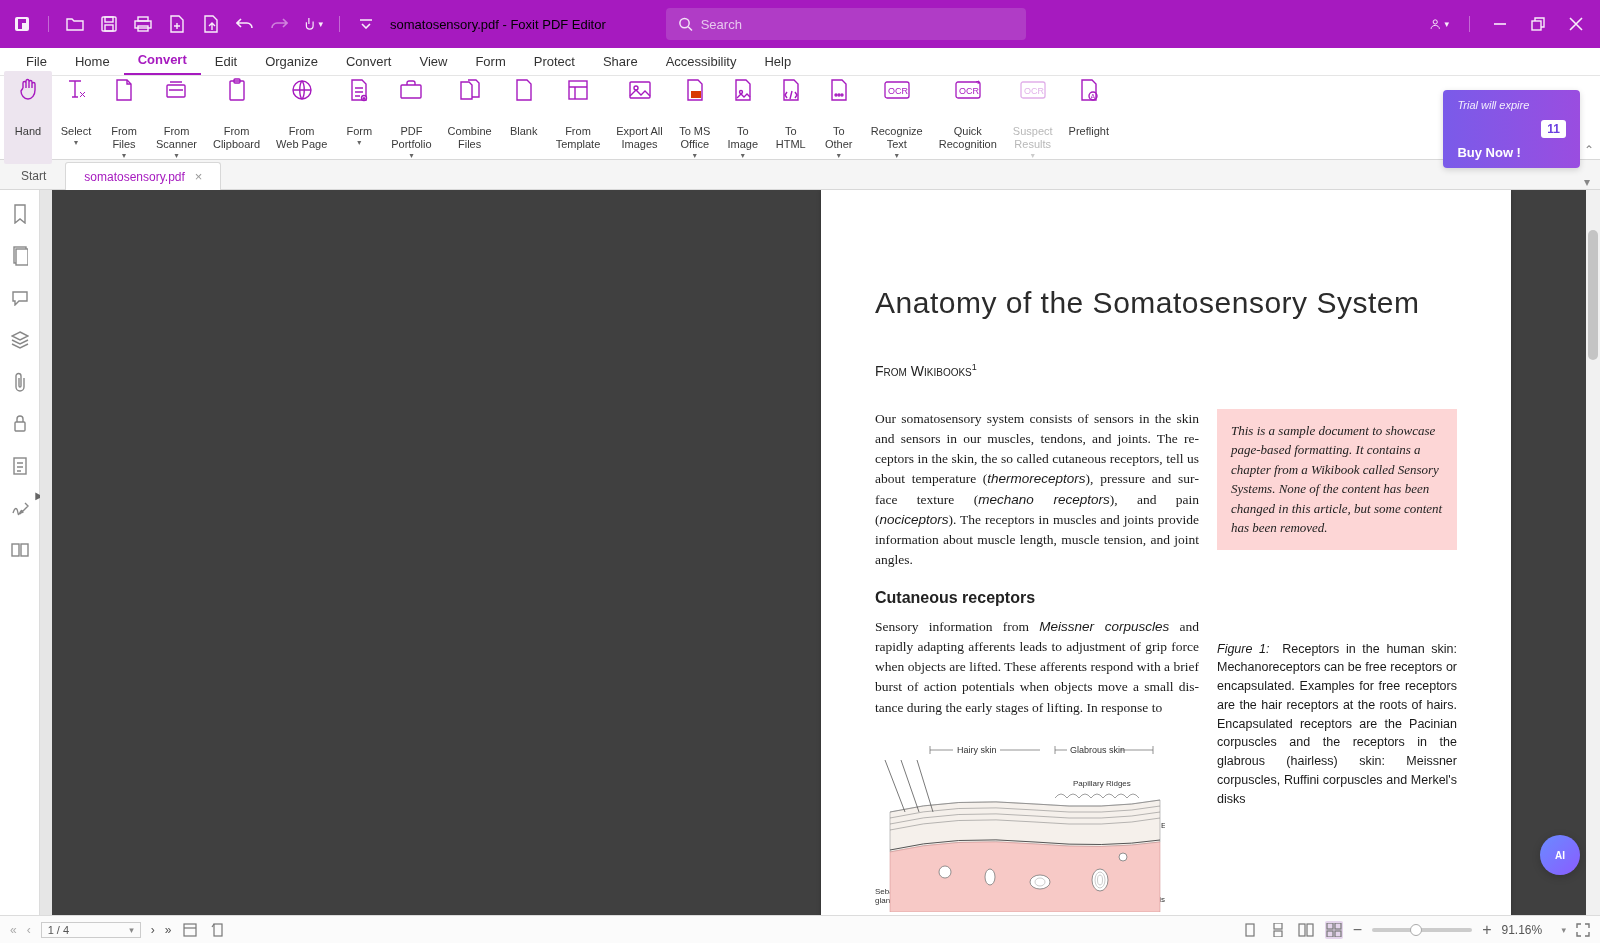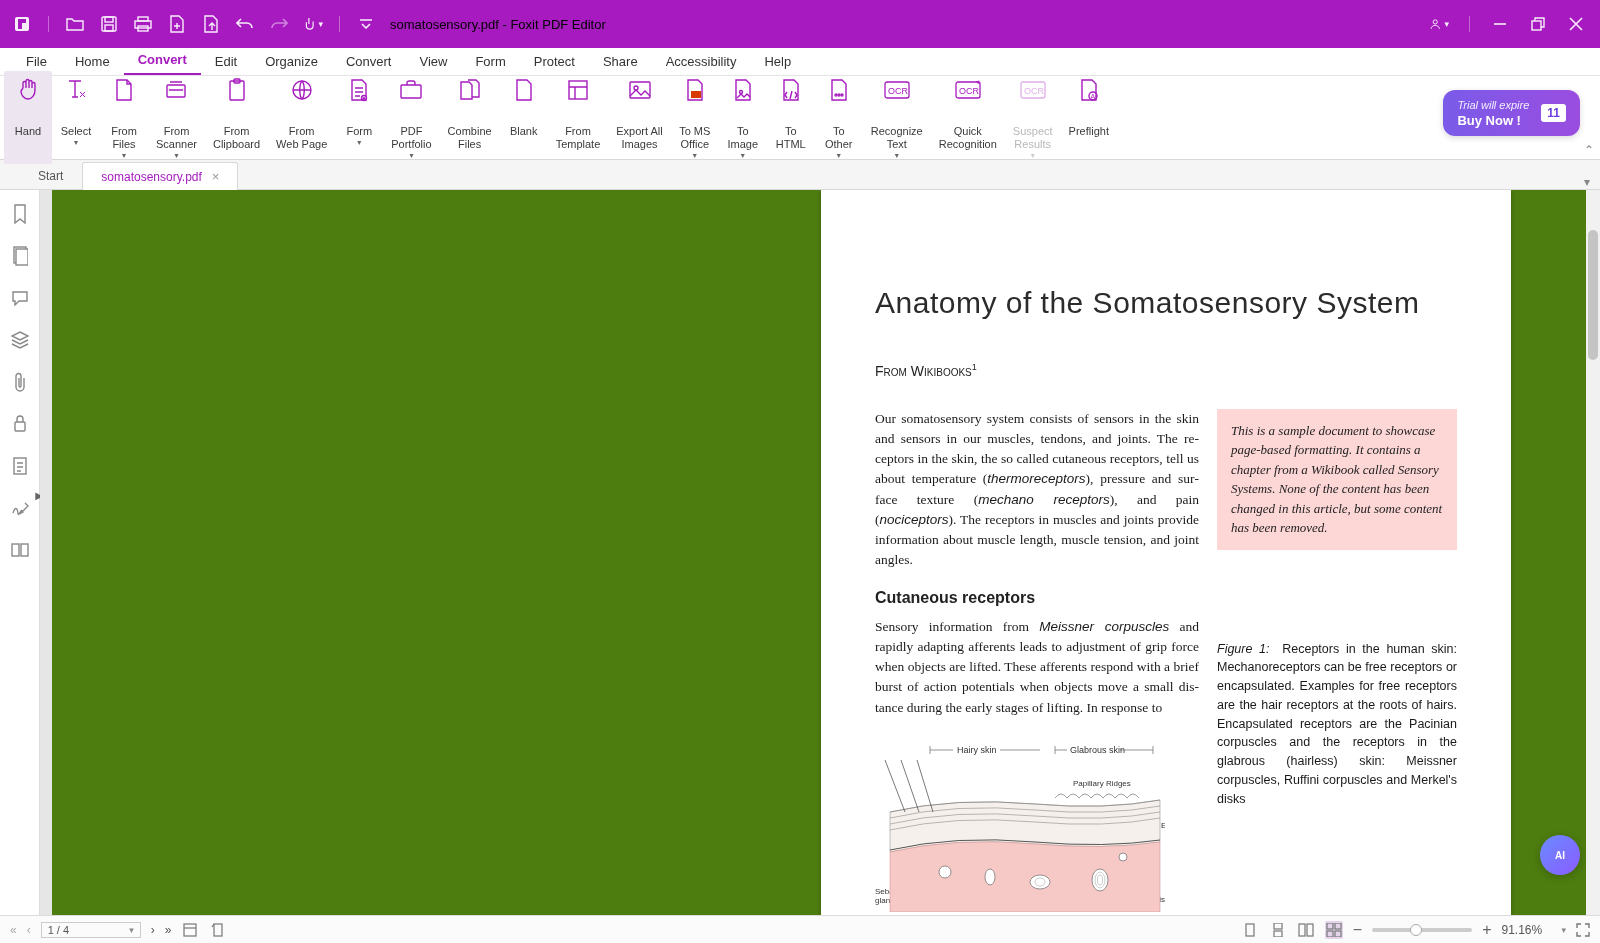--- a/index.html
+++ b/index.html
@@ -24,41 +24,41 @@
 
 
 .ribbon-content { height: 84px; background: #fff; display: flex; align-items: center; padding: 4px 4px; border-bottom: 1px solid #d8d8d8; position: relative; }
 .ribbon-group { display: flex; }
 .ribbon-btn { display: flex; flex-direction: column; align-items: center; justify-content: flex-start; padding: 4px 8px; min-width: 48px; cursor: pointer; border-radius: 2px; }
 .ribbon-btn.active { background: #ede5ef; }
 .ribbon-btn .ico { height: 30px; display: flex; align-items: center; justify-content: center; }
 .ribbon-btn .lbl { font-size: 11px; color: #3a3a3a; text-align: center; line-height: 13px; margin-top: 20px; white-space: pre; }
 .ribbon-btn.disabled .lbl { color: #b8b8b8; }
 .ribbon-btn.disabled svg { opacity: 0.35; }
-.trial-badge { position: absolute; right: 20px; top: 14px; background: linear-gradient(90deg,#7a5be9,#9a4de0); color: #fff; border-radius: 12px; padding: 8px 14px; font-size: 12px; display: flex; align-items: center; box-shadow: 0 2px 6px rgba(0,0,0,0.15); }
+.trial-badge { position: absolute; right: 20px; top: 14px; background: linear-gradient(90deg,#7a5be9,#9a4de0); color: #fff; border-radius: 4px; padding: 8px 14px; font-size: 12px; display: flex; align-items: center; box-shadow: 0 2px 6px rgba(0,0,0,0.15); }
 .trial-badge .tb-text { display: flex; flex-direction: column; line-height: 15px; }
 .trial-badge .tb-text .l1 { font-style: italic; opacity: 0.9; font-size: 11px; }
-.trial-badge .tb-text .l2 { font-weight: 700; font-size: 13px; }
+.trial-badge .tb-text .l2 { font-weight: 700; font-size: 13px; margin-top: 32px; }
 .trial-badge .tb-count { background: #fff; color: #6b3fe0; font-weight: 700; padding: 2px 6px; border-radius: 3px; margin-left: 12px; font-size: 12px; }
 .ribbon-collapse { position: absolute; right: 6px; bottom: 2px; color: #888; font-size: 12px; }
 
 
-.doc-tabs { height: 30px; background: #f5f5f5; display: flex; align-items: flex-end; border-bottom: 1px solid #d8d8d8; padding-left: 19px; }
+.doc-tabs { height: 30px; background: #f5f5f5; display: flex; align-items: flex-end; border-bottom: 1px solid #d8d8d8; padding-left: 2px; }
 .doc-tab { height: 28px; display: flex; align-items: center; padding: 0 18px; font-size: 12px; color: #555; border: 1px solid transparent; border-bottom: none; cursor: pointer; }
 .doc-tab.active { background: #fff; border-color: #d8d8d8; color: #a61abf; border-top-left-radius: 3px; border-top-right-radius: 3px; position: relative; top: 1px; }
 .doc-tab .close { margin-left: 10px; color: #999; font-size: 13px; }
 .doc-tabs .expand { margin-left: auto; padding: 0 10px; color: #888; font-size: 12px; }
 
 
 .main { flex: 1; display: flex; background: #eeeeee; overflow: hidden; }
 .side-rail { width: 40px; background: #fff; border-right: 1px solid #dcdcdc; display: flex; flex-direction: column; align-items: center; padding-top: 14px; gap: 22px; position: relative; }
 .side-rail .rail-icon { width: 20px; height: 20px; color: #7d7d7d; display: flex; align-items: center; justify-content: center; }
 .side-rail .rail-expand { position: absolute; right: -4px; top: 300px; color: #666; font-size: 10px; }
 
-.canvas-wrap { flex: 1; background: #4d7c0f; display: flex; overflow: hidden; position: relative; }
+.canvas-wrap { flex: 1; background: #404040; display: flex; overflow: hidden; position: relative; }
 .canvas-gutter { width: 12px; background: #e6e6e6; }
 .page-area { flex: 1; display: flex; justify-content: center; align-items: flex-start; overflow: auto; }
 .page { width: 690px; margin-left: 680px; margin-top: 0; background: #fff; box-shadow: 0 1px 4px rgba(0,0,0,0.25); padding: 96px 54px 20px 54px; min-height: 700px; position: relative; }
 .page h1 { font-family: "Arial", sans-serif; font-size: 30px; font-weight: 400; color: #2b2b2b; margin-bottom: 42px; letter-spacing: 0.5px; }
 .page .from { font-variant: small-caps; font-size: 14px; color: #222; margin-bottom: 30px; }
 .page .from sup { font-size: 9px; }
 .two-col { display: flex; gap: 18px; }
 .col-main { flex: 1; }
 .col-side { width: 240px; flex-shrink: 0; }
 .para { font-family: Georgia, "Times New Roman", serif; font-size: 13.5px; line-height: 1.5; color: #1a1a1a; text-align: justify; margin-bottom: 18px; }
@@ -146,20 +146,27 @@
         <span style="font-size:9px;color:#fff;margin-left:2px">▾</span>
       </span>
     <span class="sep"></span>
     <span class="icon-btn">
         <svg width="14" height="10" viewBox="0 0 14 10" fill="none" stroke="#fff" stroke-width="1.6">
           <path d="M1 1h12M3 5l4 4 4-4"></path>
         </svg>
       </span>
   </div>
   <div class="doc-title">somatosensory.pdf - Foxit PDF Editor</div>
+  <div class="search-box">
+    <svg width="16" height="16" viewBox="0 0 16 16" fill="none" stroke="#fff" stroke-width="1.6">
+        <circle cx="7" cy="7" r="5"></circle>
+        <path d="M11 11l4 4"></path>
+      </svg>
+    <input placeholder="Search" style="">
+  </div>
   <div class="right-icons">
     <span class="icon-btn">
         <svg width="18" height="18" viewBox="0 0 18 18" fill="none" stroke="#fff" stroke-width="1.4">
           <circle cx="9" cy="6" r="3"></circle>
           <path d="M3 16c0-3 3-5 6-5s6 2 6 5"></path>
         </svg>
         <span style="font-size:9px;color:#fff;margin-left:3px">▾</span>
       </span>
     <span class="sep"></span>
     <span class="icon-btn">

